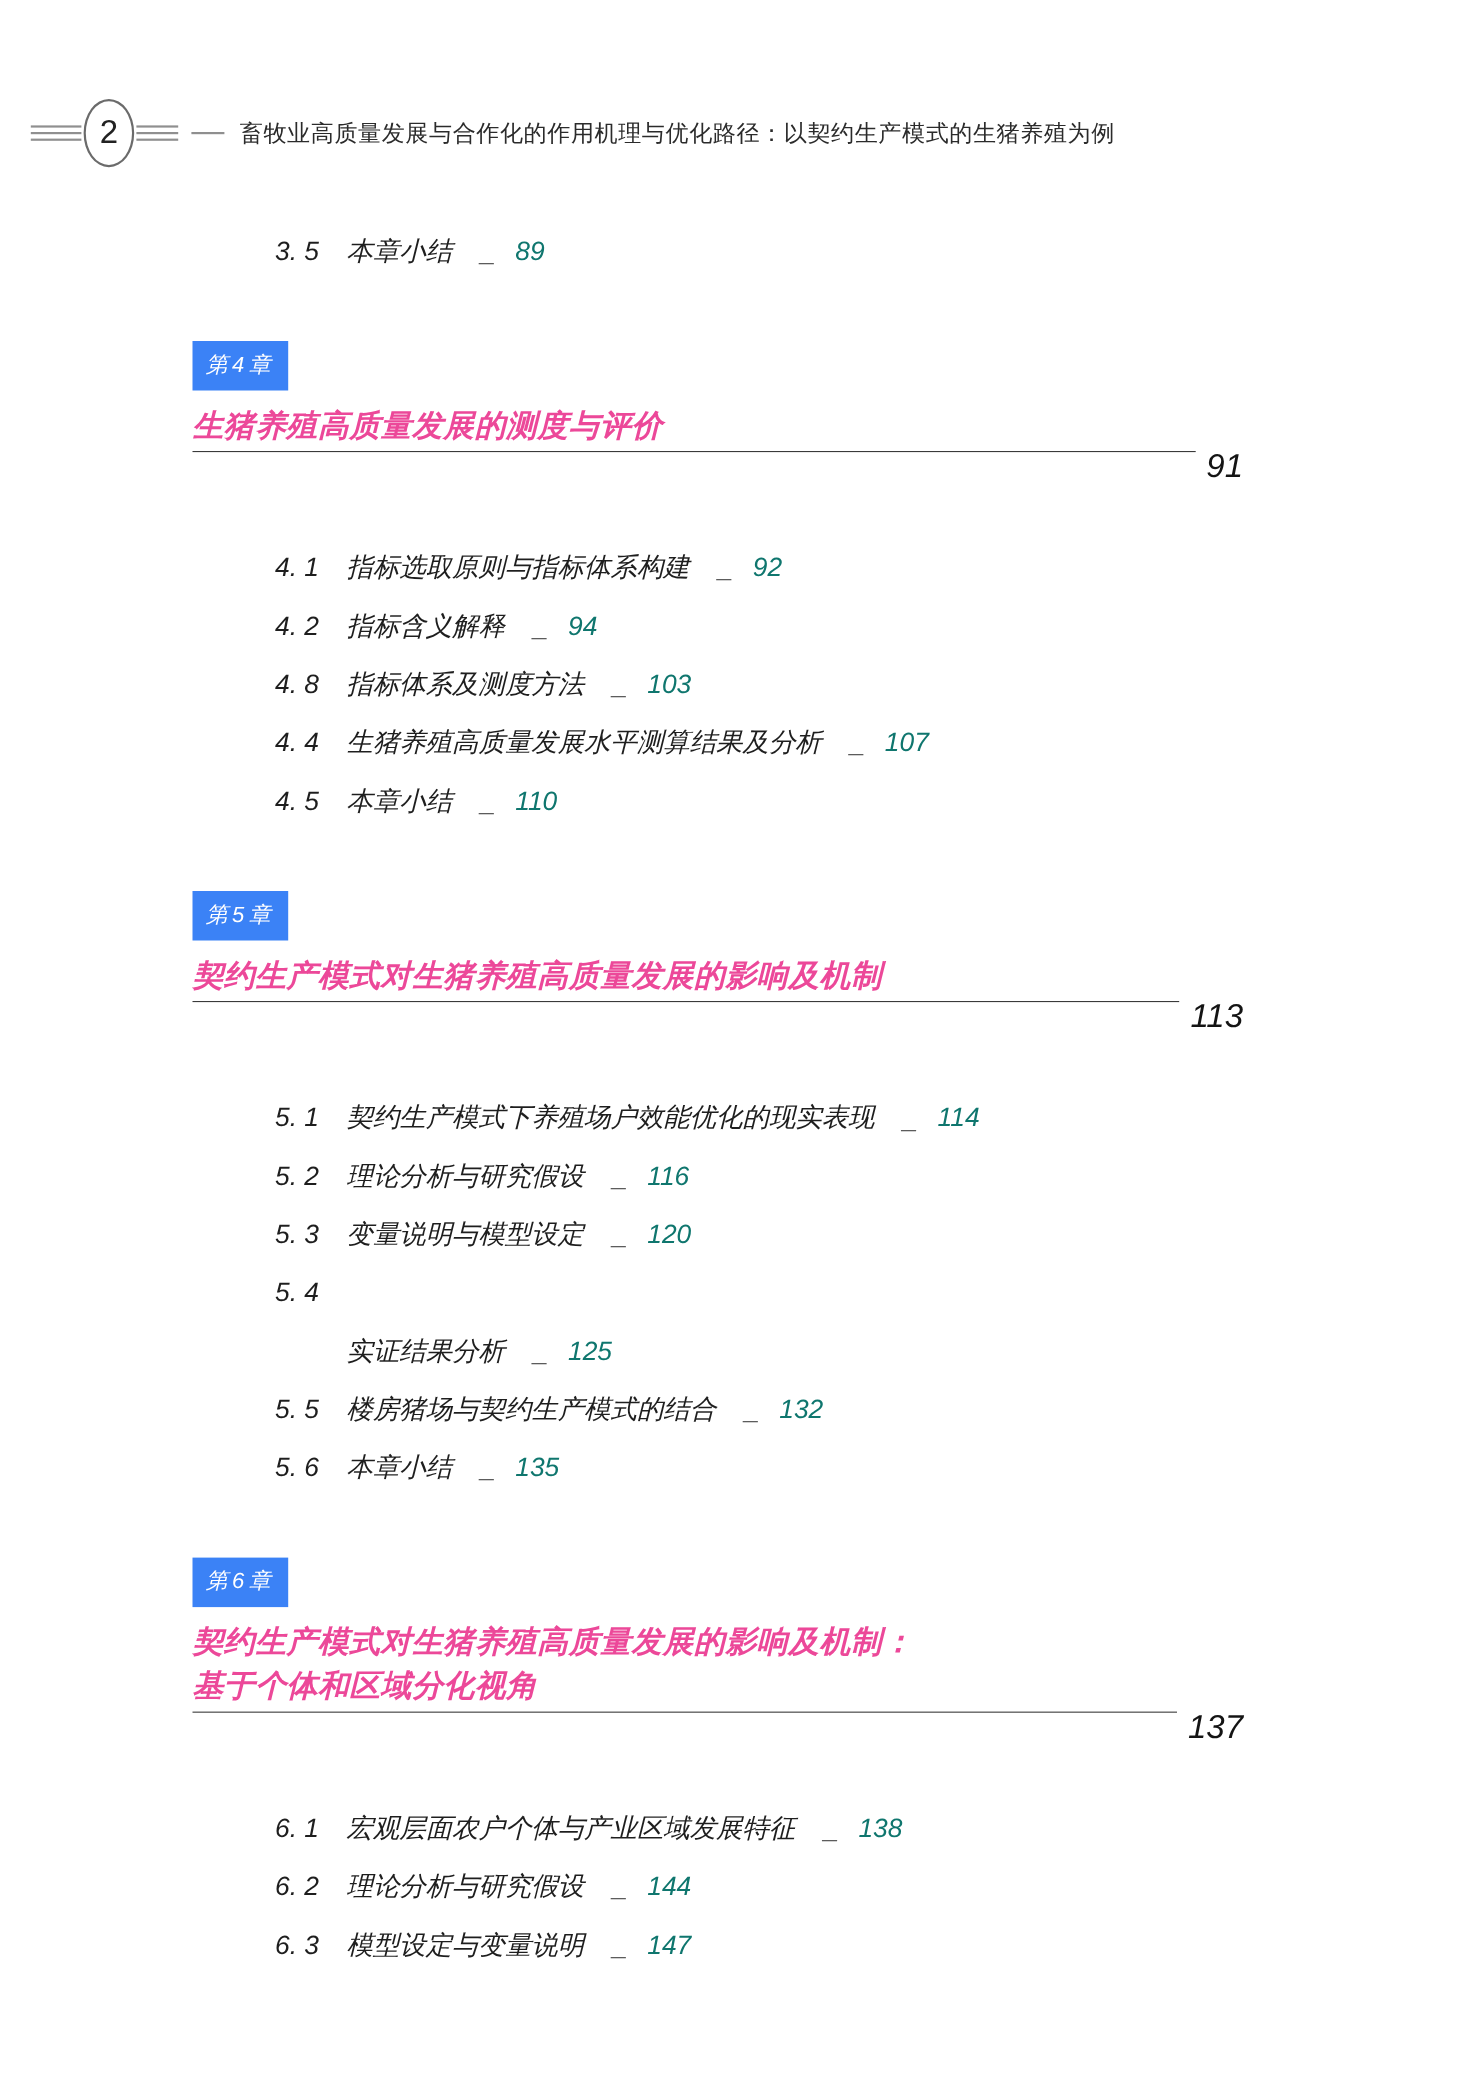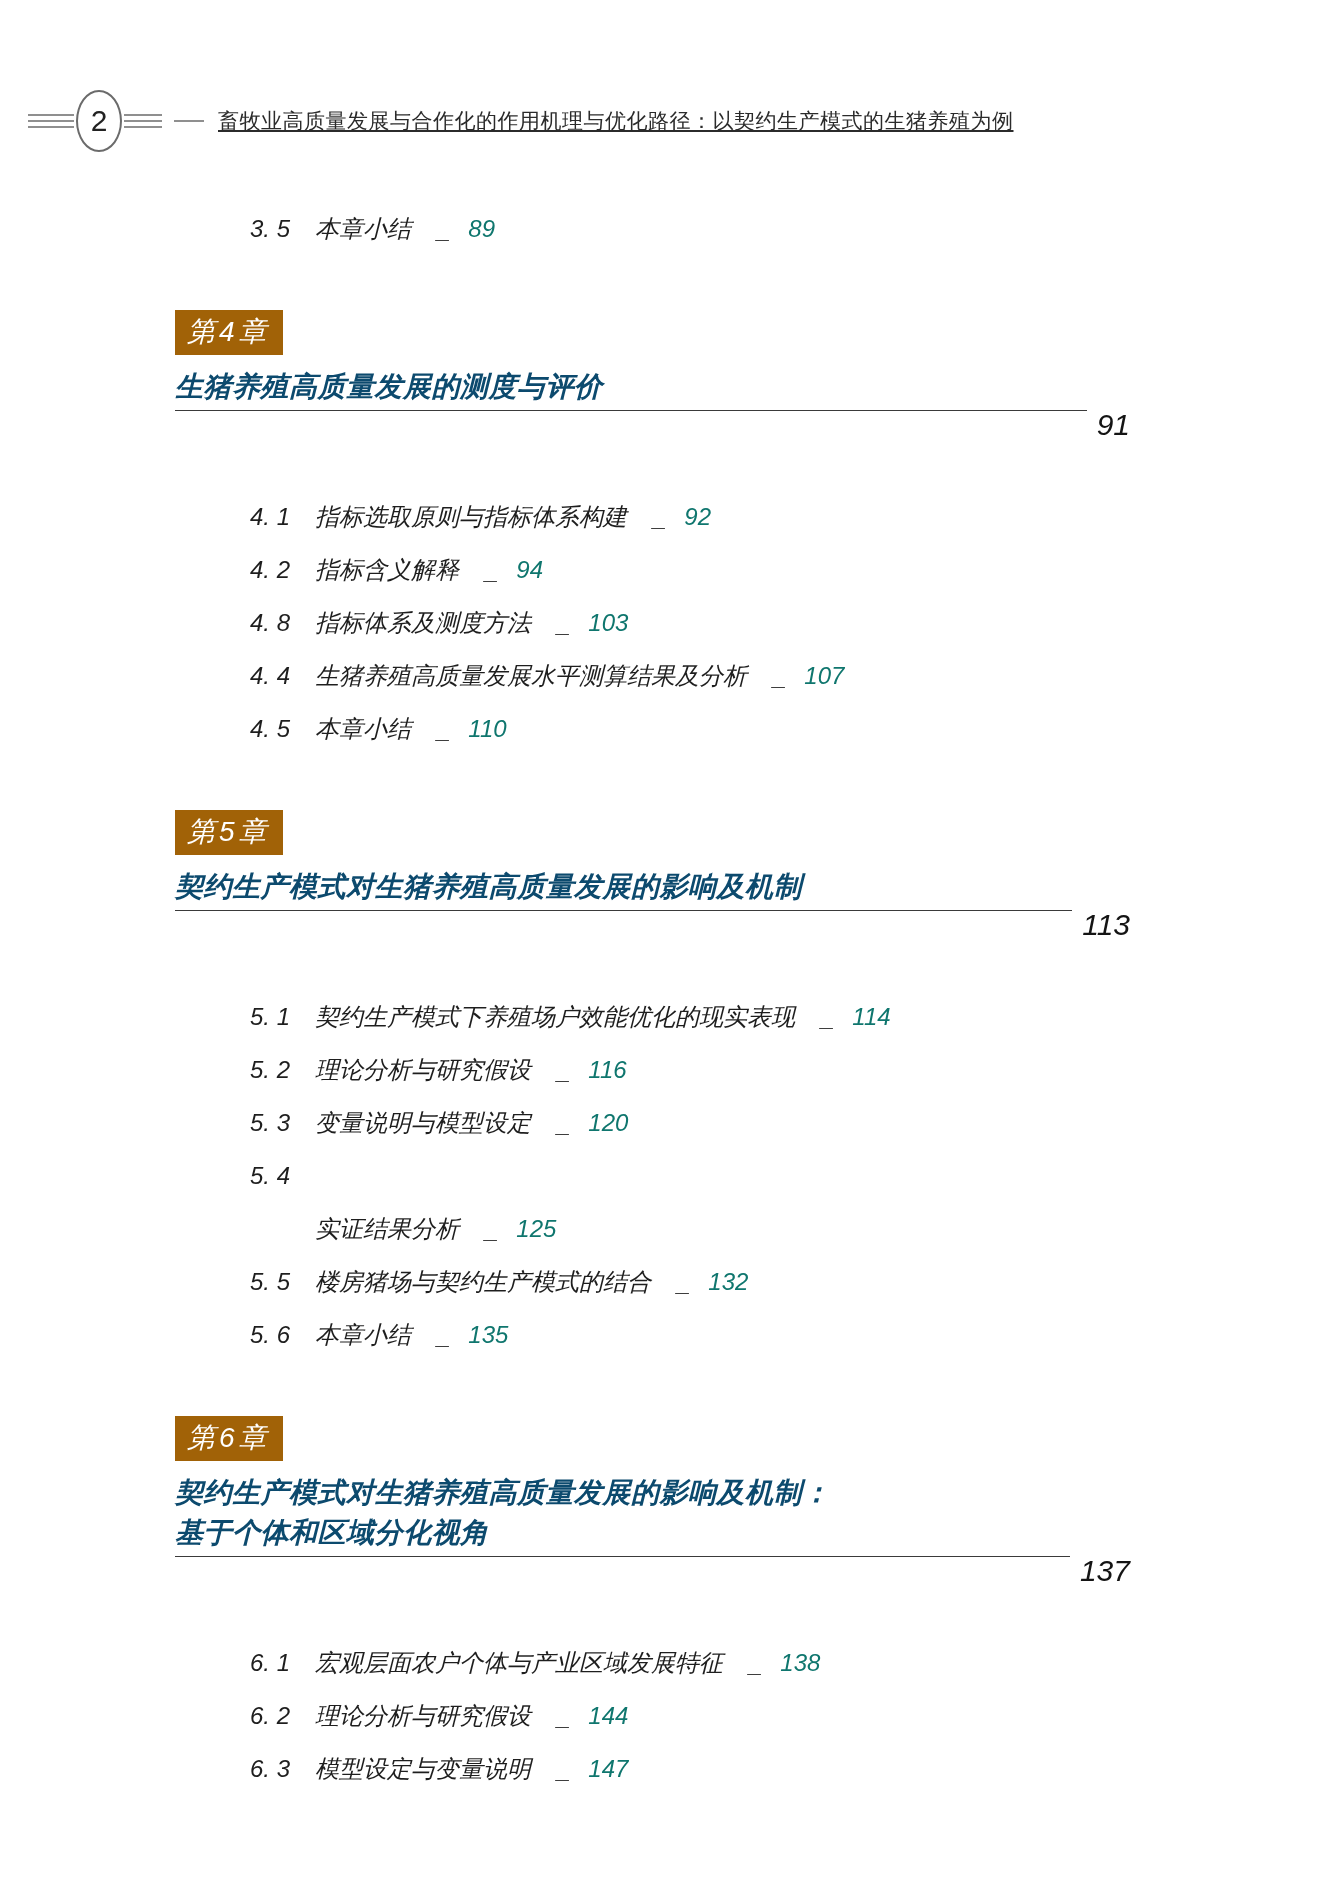--- a/index.html
+++ b/index.html
@@ -56,21 +56,20 @@
     width: 30px;
     height: 2px;
     background: #8f8f8f;
     margin: 0 14px 0 12px;
   }
   .hdr-title {
     font-size: 21px;
     letter-spacing: 0.5px;
     color: #2b2b2b;
     white-space: nowrap;
-    text-decoration: underline;
   }
 
   
   .content {
     margin-left: 175px;
     width: 955px;
     font-style: italic;
   }
   .items { margin-top: 60px; }
   .items.leading { margin-top: 60px; }
@@ -96,33 +95,33 @@
   }
   .item .pg { color: #0f766e; text-align: right; }
   .item.wrap2 {
     padding-left: 140px; 
   }
 
   
   .chapter { margin-top: 66px; }
   .badge {
     display: inline-block;
-    background: #a16207;
+    background: #3b82f6;
     color: #ffffff;
-    font-size: 28px;
+    font-size: 20px;
     line-height: 24px;
     padding: 10px 12px 11px 12px;
     letter-spacing: 4px;
   }
   .ch-title {
     margin: 12px 0 0 0;
     font-size: 28px;
     line-height: 40px;
     font-weight: bold;
-    color: #0c4a6e;
+    color: #ec4899;
     letter-spacing: 0.5px;
   }
   .ch-title .line2:empty { display: none; }
   .ch-title .line2 { display: block; }
   .rule-row {
     display: flex;
     margin-top: 3px;
     height: 32px;
   }
   .rule-row .rule {

